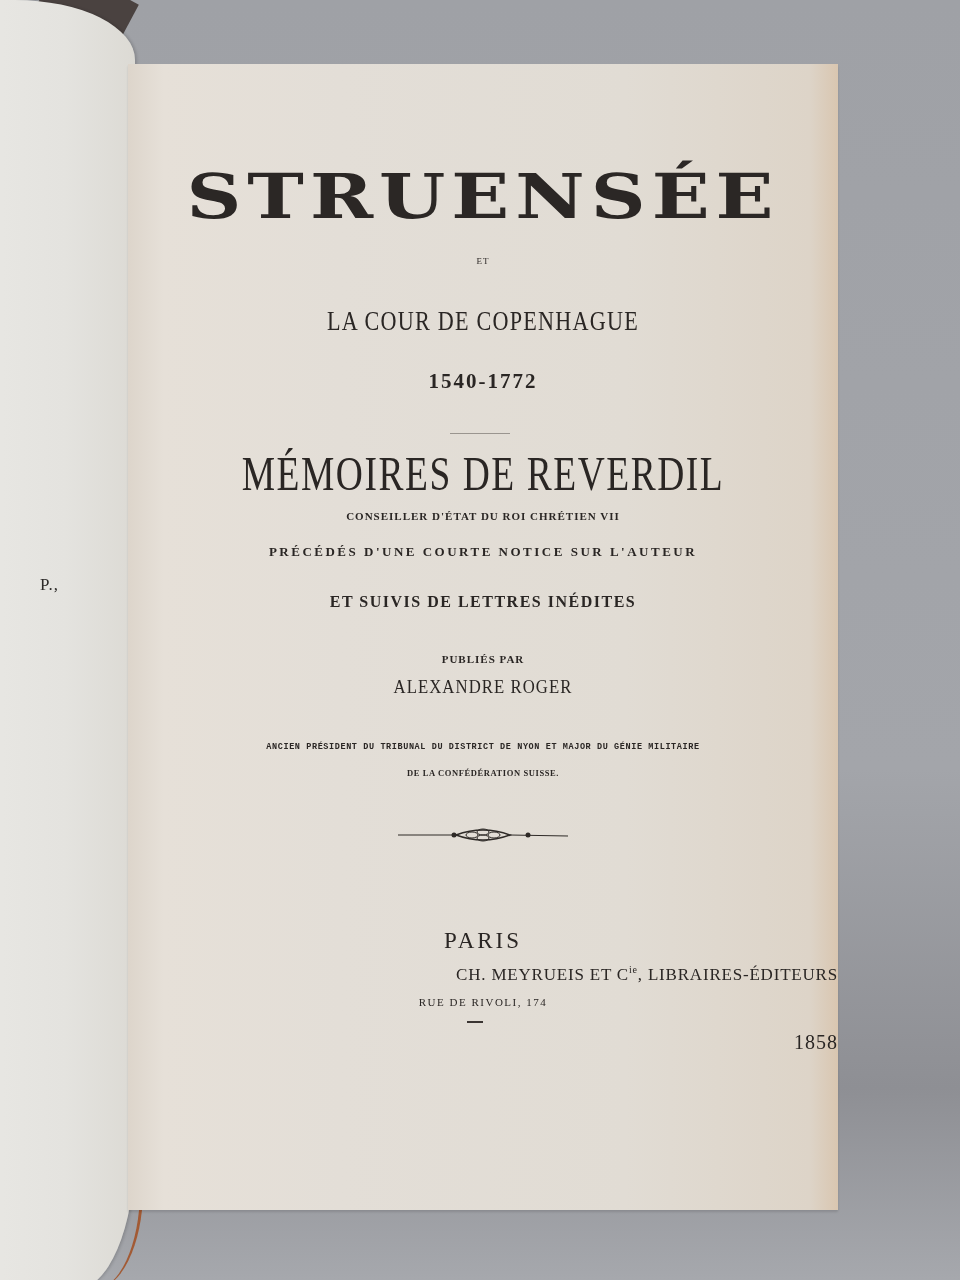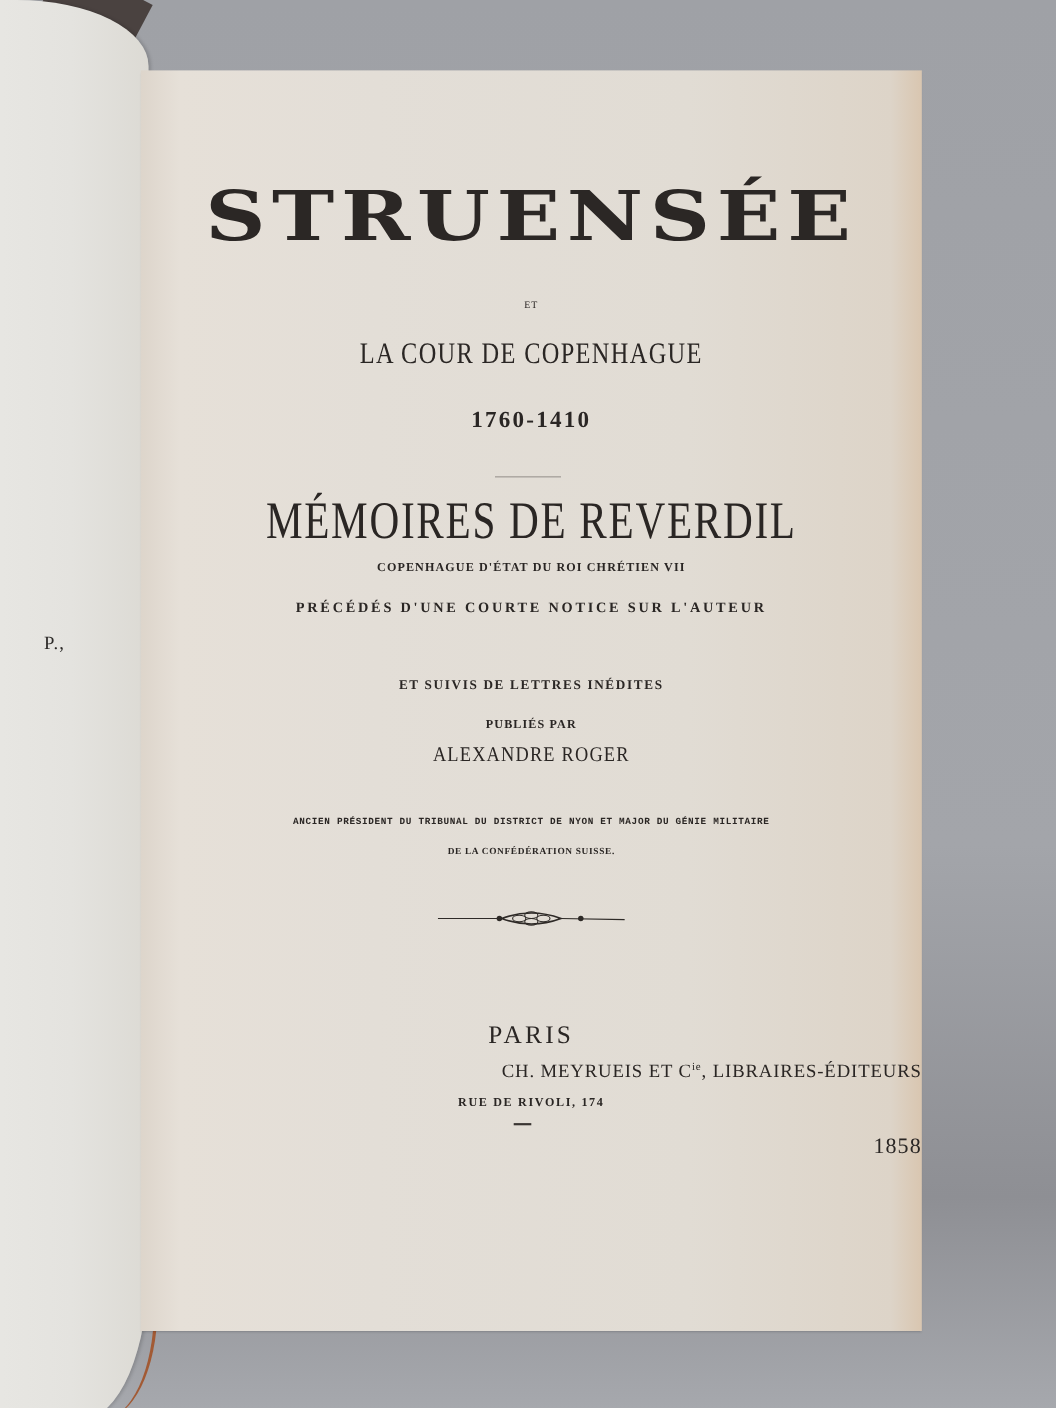--- a/index.html
+++ b/index.html
@@ -31,58 +31,58 @@
       position:absolute; left:128px; top:64px; width:710px; height:1146px;
       background: linear-gradient(90deg, #ddd5cb 0%, #e6e0d8 5%, #e3ded7 30%, #e1dcd4 70%, #ddd4c8 96%, #d9c6b0 100%);
       box-shadow: 0 2px 2px rgba(0,0,0,0.12);
     }
     .center { position:absolute; left:128px; width:710px; text-align:center; color:#2a2624; }
     .title-main {
       top:160px; font-size:76px; font-weight:bold; letter-spacing:6px;
       transform:scaleY(0.82); transform-origin:top center;
       font-family: "DejaVu Serif", serif; color:#2b2725;
     }
-    .et { top:272px; font-size:9px; letter-spacing:1px; }
+    .et { top:256px; font-size:9px; letter-spacing:1px; }
     .subtitle { top:306px; font-size:27px; letter-spacing:1.5px; transform:scaleX(0.82); }
     .years { top:369px; font-size:21px; font-weight:bold; letter-spacing:2px; }
     .rule-short { position:absolute; left:450px; top:433px; width:60px; height:1px; background:#9a958f; }
     .memoires { top:446px; font-size:48px; letter-spacing:2px; transform:scaleX(0.78); }
     .conseiller { top:510px; font-size:11px; font-weight:bold; letter-spacing:1px; }
     .precedes { top:544px; font-size:13px; font-weight:bold; letter-spacing:2.5px; }
-    .suivis { top:615px; font-size:12px; font-weight:bold; letter-spacing:1.5px; }
+    .suivis { top:593px; font-size:16px; font-weight:bold; letter-spacing:1.5px; }
     .publies { top:653px; font-size:11px; font-weight:bold; letter-spacing:1px; }
     .editor { top:676px; font-size:19px; letter-spacing:1.2px; transform:scaleX(0.88); }
     .editor-desc1 { top:742px; font-size:8.5px; font-weight:bold; letter-spacing:0.6px;font-family:Liberation Mono, monospace; }
     .editor-desc2 { top:768px; font-size:8.5px; font-weight:bold; letter-spacing:0.6px; }
     .ornament { position:absolute; left:398px; top:825px; width:170px; height:20px; }
     .city { top:928px; font-size:23px; letter-spacing:3px; }
     .publisher { top:964px; font-size:17px; letter-spacing:0.8px;text-align:right; }
-    .address { top:996px; font-size:11px; letter-spacing:1.5px;font-weight:bold; }
+    .address { top:996px; font-size:11px; letter-spacing:1.5px; }
     .rule-year { position:absolute; left:467px; top:1021px; width:16px; height:2px; background:#3a3532; }
     .year { top:1031px; font-size:20px; letter-spacing:1px;text-align:right; }
     sup { font-size:10px; }
   </style>
 </head>
 <body>
 
 <div class="dark-strip"></div>
 
 <div class="left-page"></div>
 <div class="left-edge-red"></div>
 <div class="left-text">P.,</div>
 
 <div class="right-page"></div>
 
 <div class="center title-main">STRUENSÉE</div>
 <div class="center et">ET</div>
 <div class="center subtitle">LA COUR DE COPENHAGUE</div>
-<div class="center years">1760-1410</div>
+<div class="center years">1540-1772</div>
 <div class="rule-short"></div>
 <div class="center memoires">MÉMOIRES DE REVERDIL</div>
-<div class="center conseiller">COPENHAGUE D'ÉTAT DU ROI CHRÉTIEN VII</div>
+<div class="center conseiller">CONSEILLER D'ÉTAT DU ROI CHRÉTIEN VII</div>
 <div class="center precedes">PRÉCÉDÉS D'UNE COURTE NOTICE SUR L'AUTEUR</div>
 <div class="center suivis">ET SUIVIS DE LETTRES INÉDITES</div>
 <div class="center publies">PUBLIÉS PAR</div>
 <div class="center editor">ALEXANDRE ROGER</div>
 <div class="center editor-desc1">ANCIEN PRÉSIDENT DU TRIBUNAL DU DISTRICT DE NYON ET MAJOR DU GÉNIE MILITAIRE</div>
 <div class="center editor-desc2">DE LA CONFÉDÉRATION SUISSE.</div>
 
 <svg class="ornament" viewBox="0 0 170 20">
   <line x1="0" y1="10" x2="60" y2="10" stroke="#2e2a27" stroke-width="1"></line>
   <circle cx="56" cy="10" r="2.5" fill="#2e2a27"></circle>

